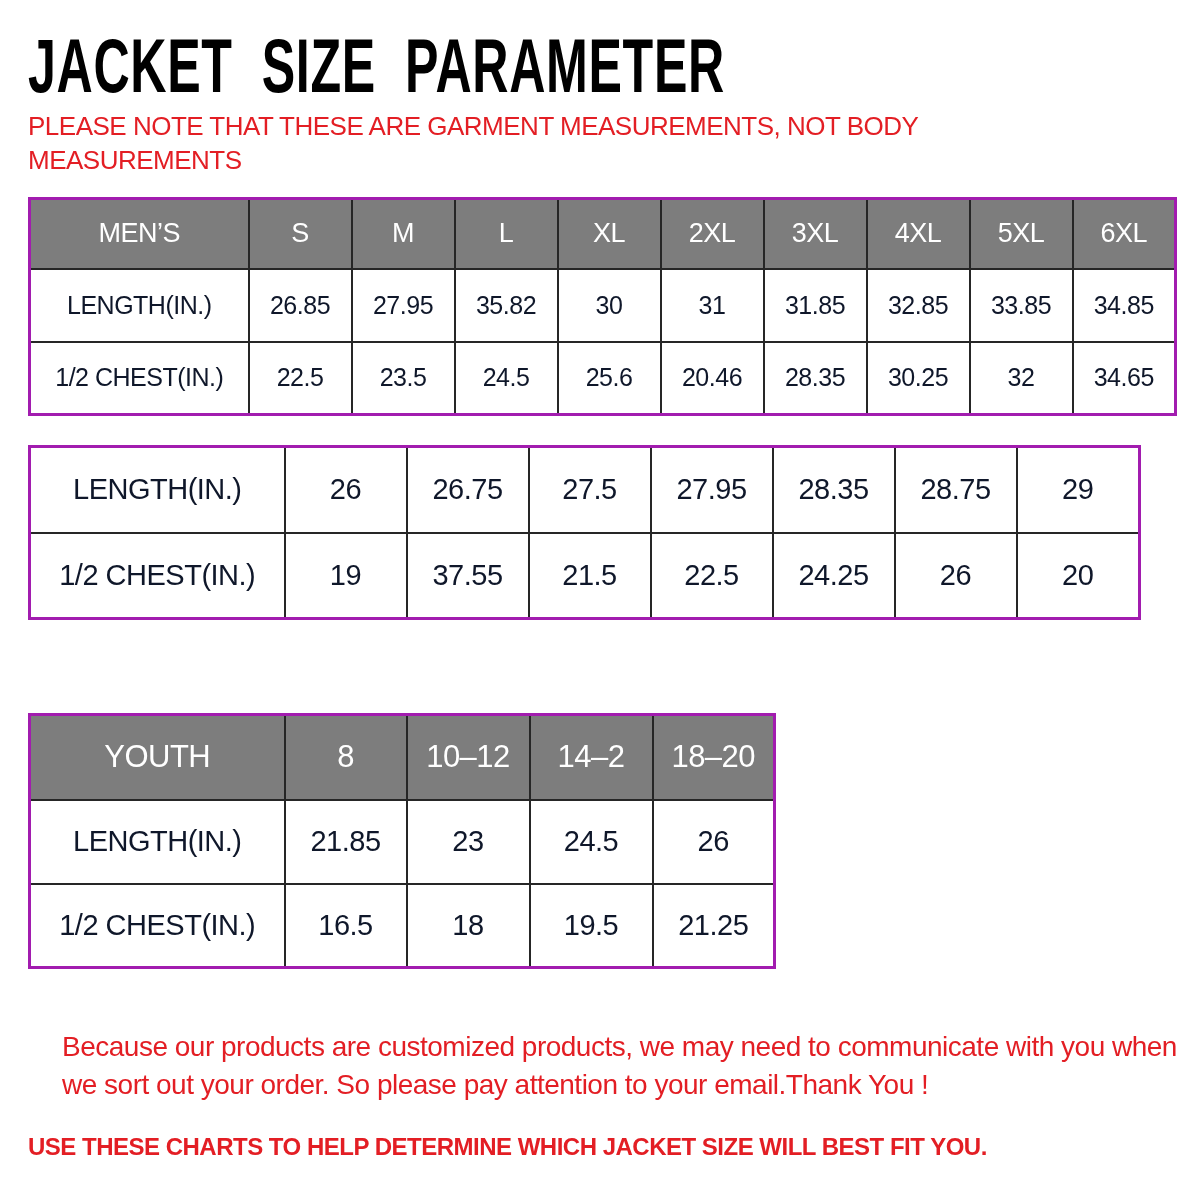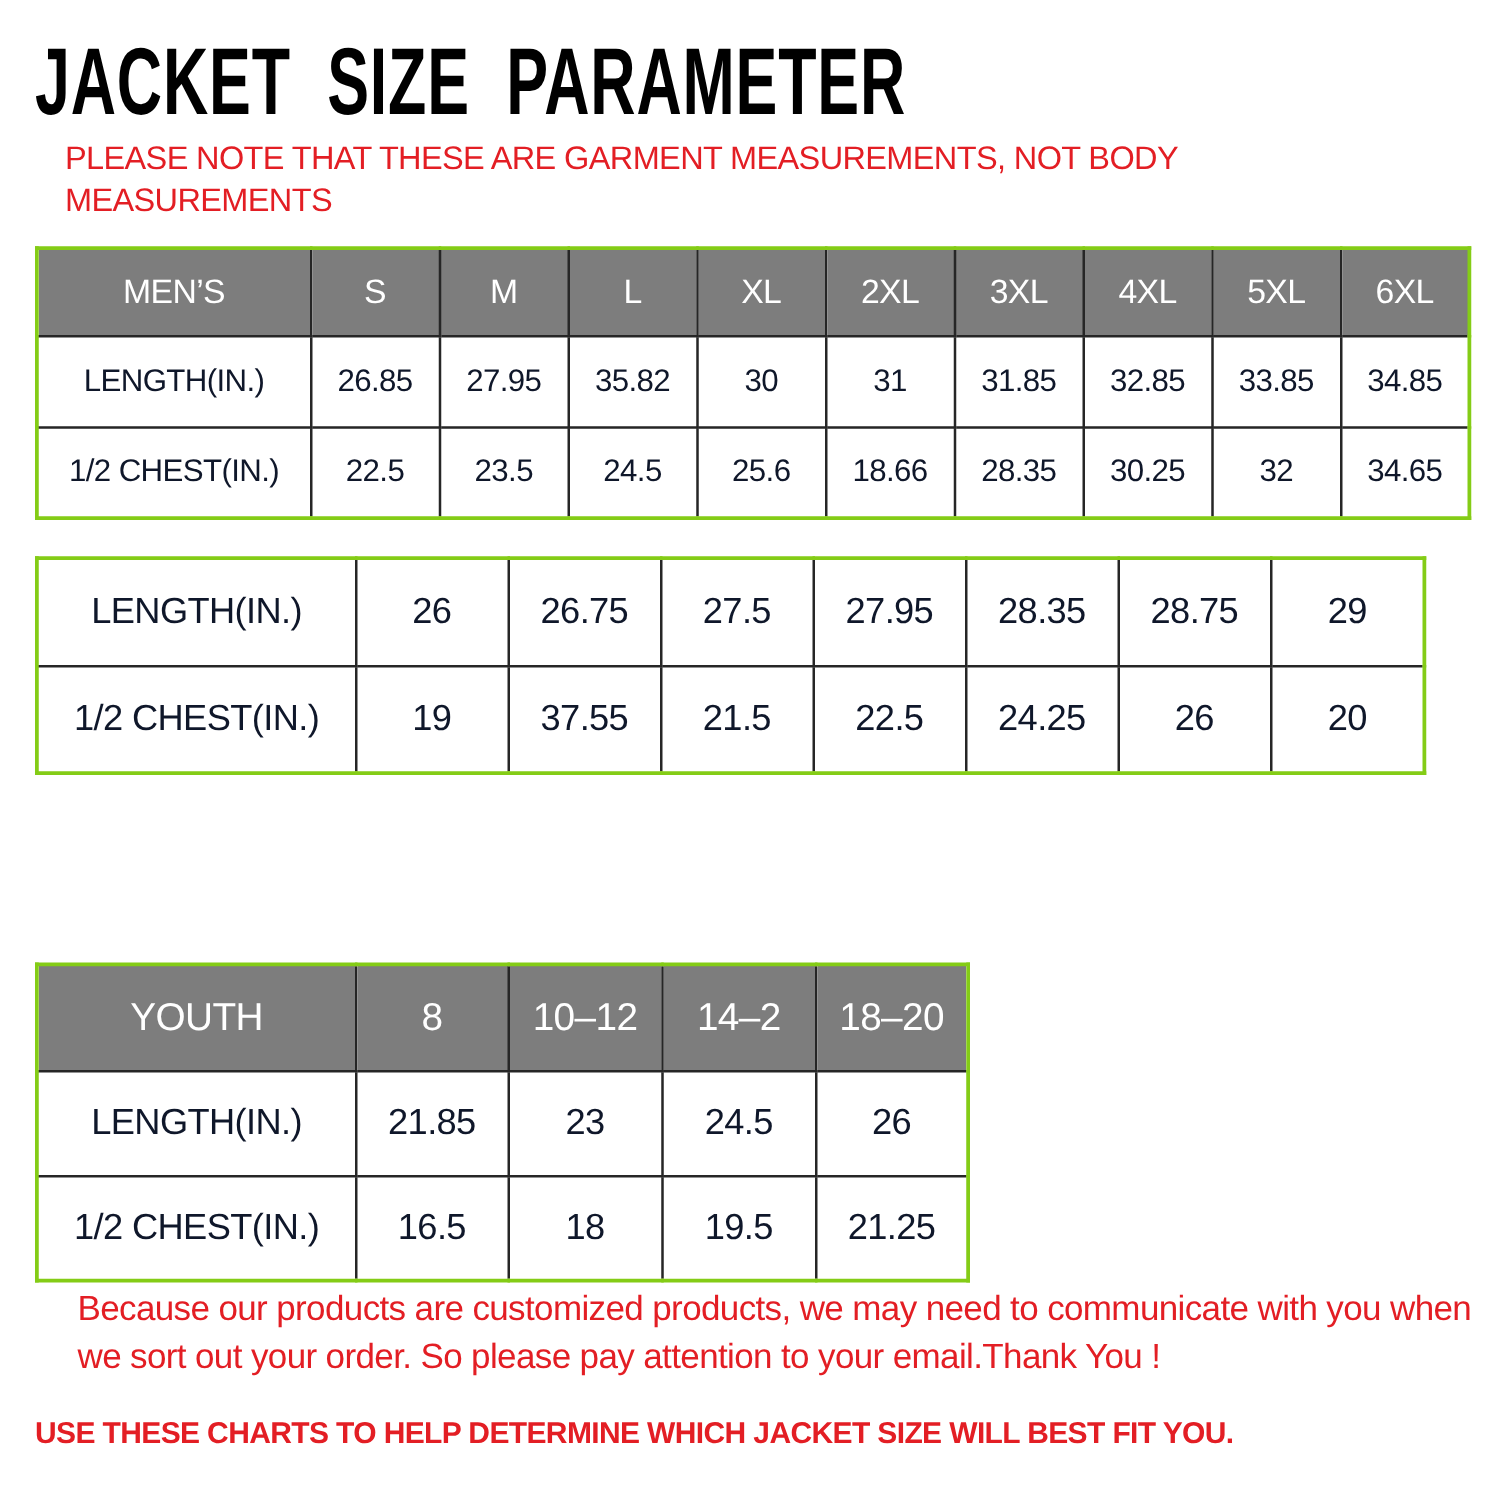--- a/index.html
+++ b/index.html
@@ -16,25 +16,25 @@
   .page-title{
     position:absolute;left:28px;top:28px;
     font-size:76px;font-weight:700;line-height:1;color:#000;
     white-space:nowrap;display:inline-block;
     transform:scaleX(0.66);transform-origin:left top;
     word-spacing:22px;letter-spacing:1px;
   }
   .note{
     position:absolute;left:28px;top:110px;max-width:940px;
     font-size:26px;line-height:1.3;letter-spacing:-0.5px;
-    color:var(--accent-red);font-weight:400;margin-left:24px;
+    color:var(--accent-red);font-weight:400;
   }
   table.size-table{
     position:absolute;border-collapse:collapse;table-layout:fixed;
-    background:#fff;border:3px solid #84cc16;
+    background:#fff;border:3px solid #a21caf;
   }
   .size-table th,.size-table td{
     border:2px solid var(--border-dark);
     text-align:center;vertical-align:middle;
     padding:0;letter-spacing:-0.5px;overflow:hidden;
   }
   .size-table th{
     background:var(--header-gray);color:#ffffff;font-weight:400;
   }
   .size-table td{color:#0f172a;}
@@ -44,21 +44,21 @@
   .t-mens td{font-size:25px;}
   .t-mens tr.hd{height:70px;}
   .t-mens tr.rw{height:73px;}
   
   .t-womens{left:28px;top:445px;width:1110px;}
   .t-womens th{font-size:31px;}
   .t-womens td{font-size:29px;}
   .t-womens tr.hd{height:91px;}
   .t-womens tr.rw{height:86px;}
   
-  .t-youth{left:28px;top:770px;width:745px;}
+  .t-youth{left:28px;top:713px;width:745px;}
   .t-youth th{font-size:31px;}
   .t-youth td{font-size:29px;}
   .t-youth tr.hd{height:85px;}
   .t-youth tr.rw{height:84px;}
 
   .footer-paragraph{
     position:absolute;left:28px;top:1028px;width:1150px;
     font-size:28px;line-height:1.36;letter-spacing:-0.5px;
     color:var(--accent-red);
     margin-left:34px;
@@ -114,21 +114,21 @@
     <td>32.85</td>
     <td>33.85</td>
     <td>34.85</td>
   </tr>
   <tr class="rw">
     <td>1/2 CHEST(IN.)</td>
     <td>22.5</td>
     <td>23.5</td>
     <td>24.5</td>
     <td>25.6</td>
-    <td>18.66</td>
+    <td>20.46</td>
     <td>28.35</td>
     <td>30.25</td>
     <td>32</td>
     <td>34.65</td>
   </tr>
   </tbody>
 </table>
 
 <table class="size-table t-womens">
   <colgroup>

